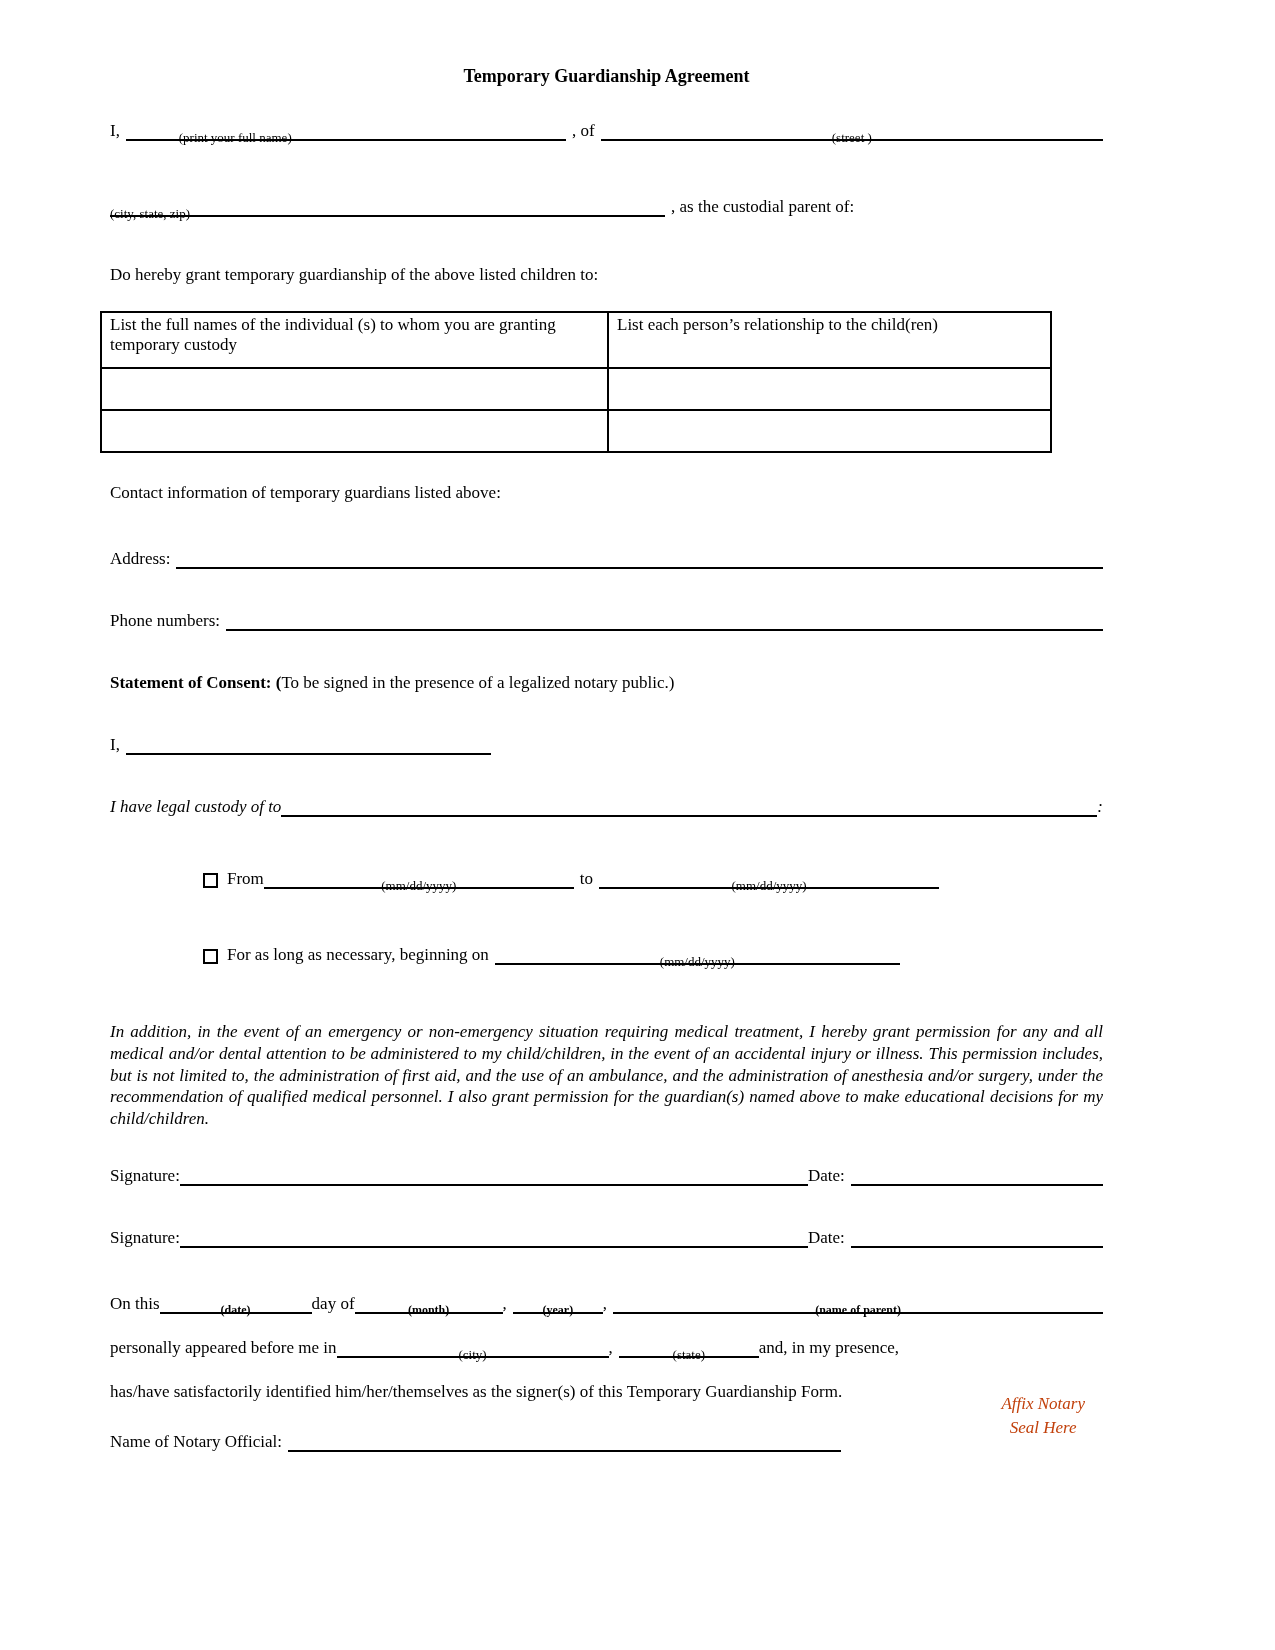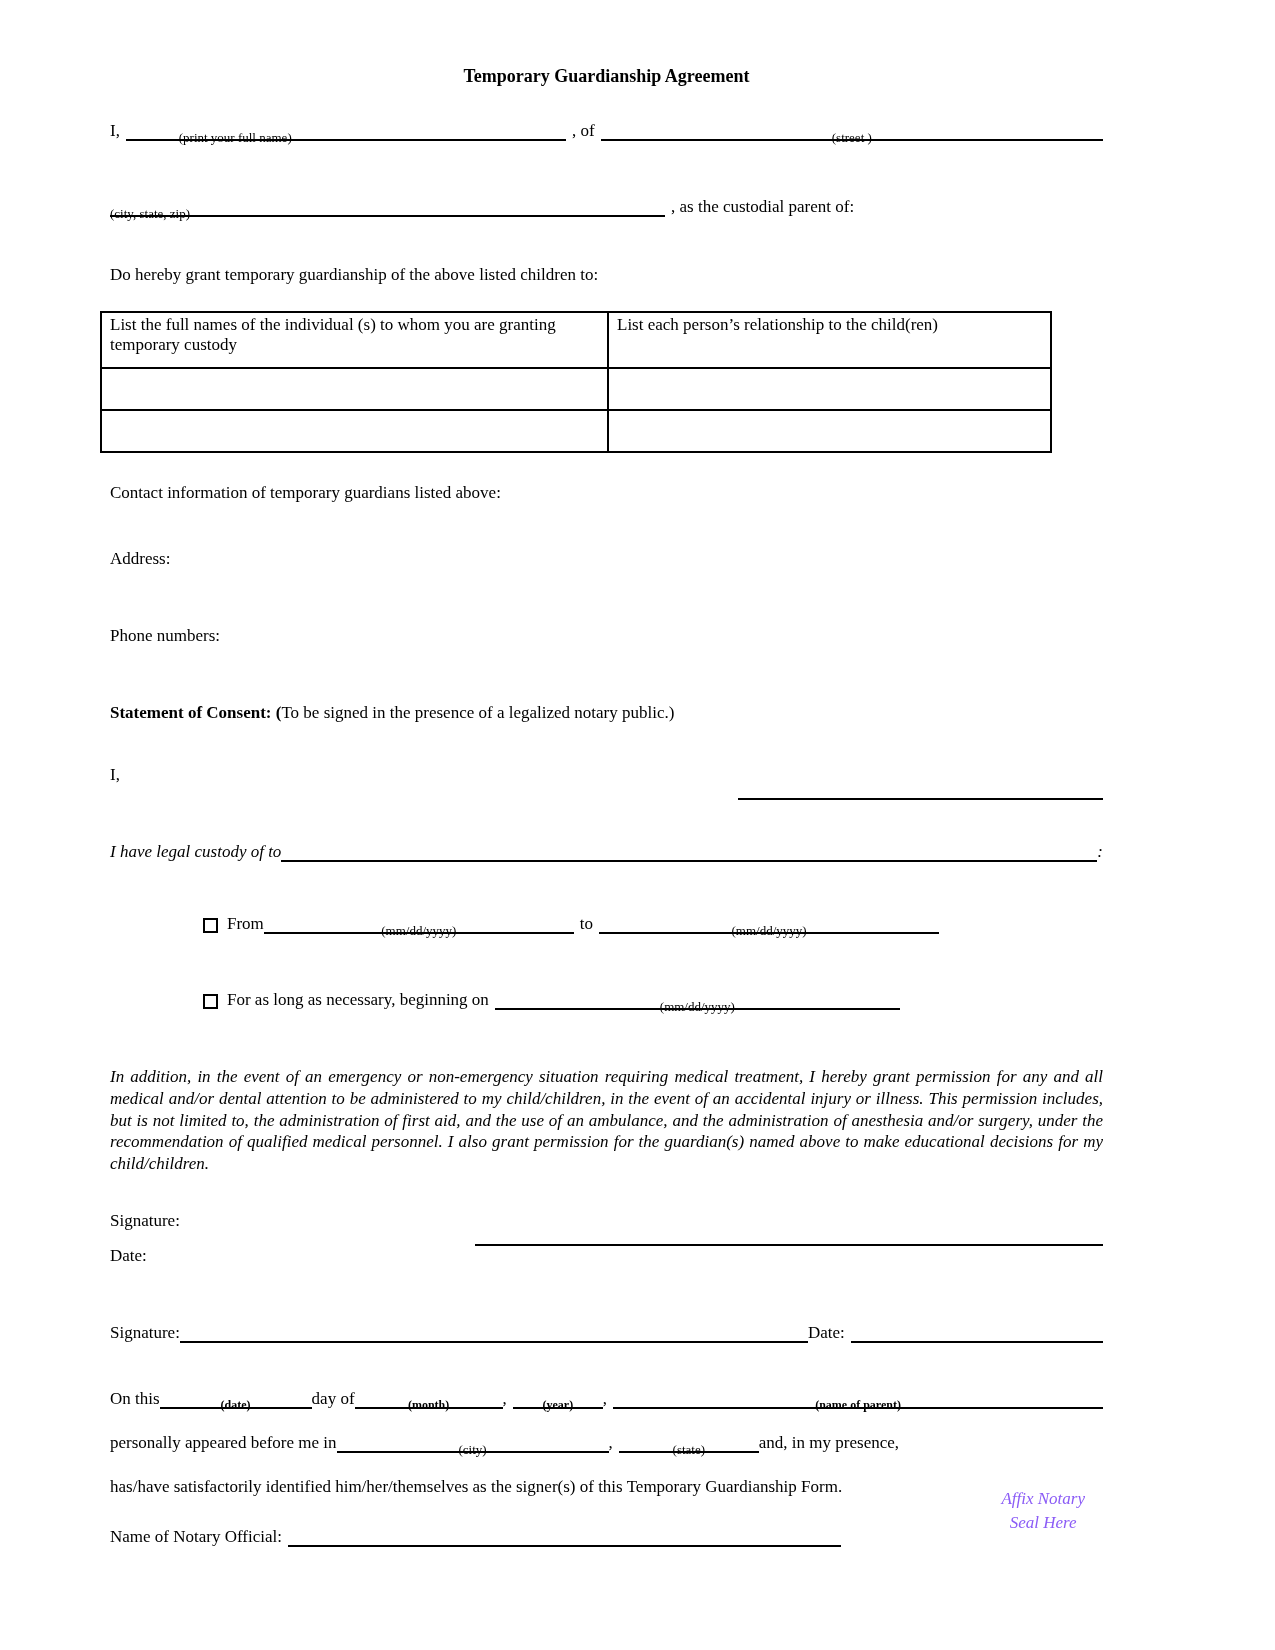--- a/index.html
+++ b/index.html
@@ -31,21 +31,21 @@
   .bold { font-weight:bold; }
   .justify { text-align:justify; line-height:1.28; }
   .checkbox { width:15px; height:15px; border:2px solid #000; display:inline-block;
               align-self:center; position:relative; top:1px; margin-right:9px; flex:0 0 auto; }
   .indent { padding-left:93px; }
   .seal { position:absolute; right:18px; top:98px; text-align:center; font-style:italic;
           font-size:17px; line-height:1.45; }
   .notary-block { position:relative; }
   
   .mb-caption { margin-bottom:56px; }
-  .mb-row { margin-bottom:42px;flex-direction:column; }
+  .mb-row { margin-bottom:42px; }
 </style>
 </head>
 <body>
 
 <div class="page">
 
   <div class="title">Temporary Guardianship Agreement</div>
 
   <div class="row mb-caption">
     <span class="nowrap gap-r">I,</span>
@@ -182,20 +182,20 @@
       <span class="nowrap">and, in my presence,</span>
     </div>
 
     <div class="para" style="margin-bottom:30px">has/have satisfactorily identified him/her/themselves as the signer(s) of this Temporary Guardianship Form.</div>
 
     <div class="row" style="margin-bottom:48px">
       <span class="nowrap gap-r">Name of Notary Official:</span>
       <span class="bl" style="width:553px"></span>
     </div>
 
-    <div class="seal" style="color: #8b5cf6;">
+    <div class="seal" style="color: #c2410c;">
       <div>Affix Notary</div>
       <div>Seal Here</div>
     </div>
 
   </div>
 
 </div>
 
 </body></html>

